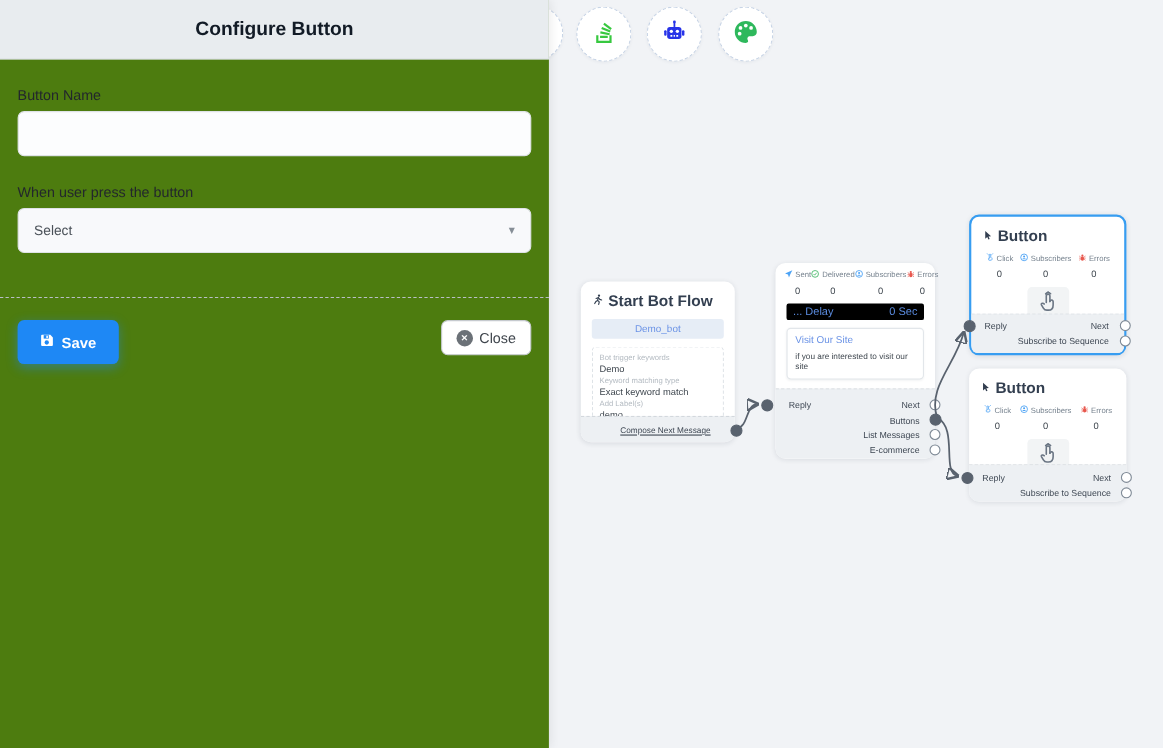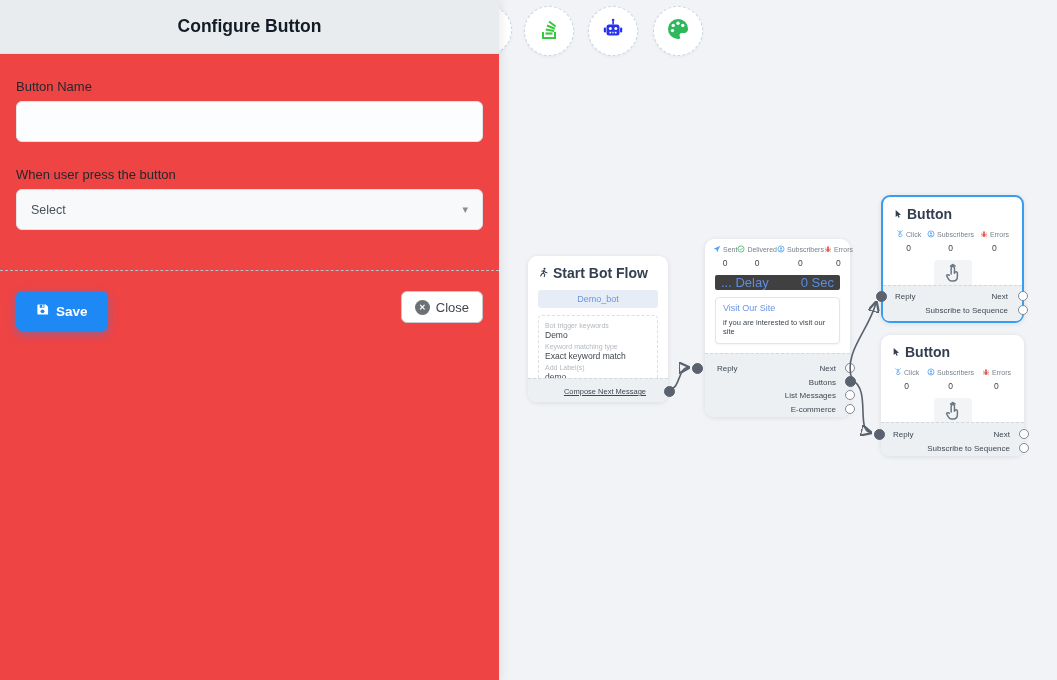--- a/index.html
+++ b/index.html
@@ -39,33 +39,33 @@
   .kv-label { font-size:7px; color:#b3bac1; margin-top:3px; }
   .kv-value { font-size:8.5px; color:#3f474f; margin-top:1px; }
 
   
   .stats { display:flex; justify-content:space-between; padding:4px 10px 0; }
   .stat { text-align:center; }
   .stat-top { display:flex; align-items:center; gap:2px; font-size:7px; color:#76828e; }
   .stat-val { font-size:8.5px; color:#3d454d; margin-top:4px; }
 
   
-  .delay-bar { margin:7px 10px 0; background:#404040; border-radius:2px; height:15px;
+  .delay-bar { margin:7px 10px 0; background:#000000; border-radius:2px; height:15px;
     display:flex; align-items:center; justify-content:space-between; padding:0 6px;
-    font-size:13px; color:#5b8ce0; }
+    font-size:10px; color:#5b8ce0; }
   .msg-card { margin:7px 10px 0; background:#fff; border:1px solid #e2e6ea; border-radius:4px;
     padding:5px 7px 7px; box-shadow:0 1px 2px rgba(25,39,60,.05); }
   .msg-title { font-size:9px; color:#6b93e6; }
   .msg-body { font-size:7.5px; color:#3f474f; margin-top:5px; }
 
   .hand-box { width:38px; height:30px; background:#f2f4f5; border-radius:4px;
     margin:7px auto 0; display:flex; align-items:center; justify-content:center; }
 
   
-  .panel { position:absolute; left:0; top:0; width:499px; height:680px; background:#ef4444;
+  .panel { position:absolute; left:0; top:0; width:499px; height:680px; background:#4d7c0f;
     z-index:10; box-shadow:3px 0 8px rgba(0,0,0,.07); }
   .panel-header { height:54px; background:#e8ecef; border-bottom:1px solid #dde2e6;
     display:flex; align-items:center; justify-content:center; }
   .panel-title { font-size:17.5px; font-weight:bold; color:#121b26; }
   .panel-body { padding:0 16px; }
   .field-label { display:block; font-size:13px; color:#23272c; margin-top:25px; margin-bottom:7px; }
   .text-input { width:100%; height:41px; border:1px solid #dfe3e7; border-radius:6px;
     background:#fcfdfe; font-size:13px; color:#343a40; padding:0 12px; outline:none; }
   .select-box { width:100%; height:41px; border:1px solid #dee2e6; border-radius:6px;
     background:#f8f9fb; display:flex; align-items:center; justify-content:space-between;

